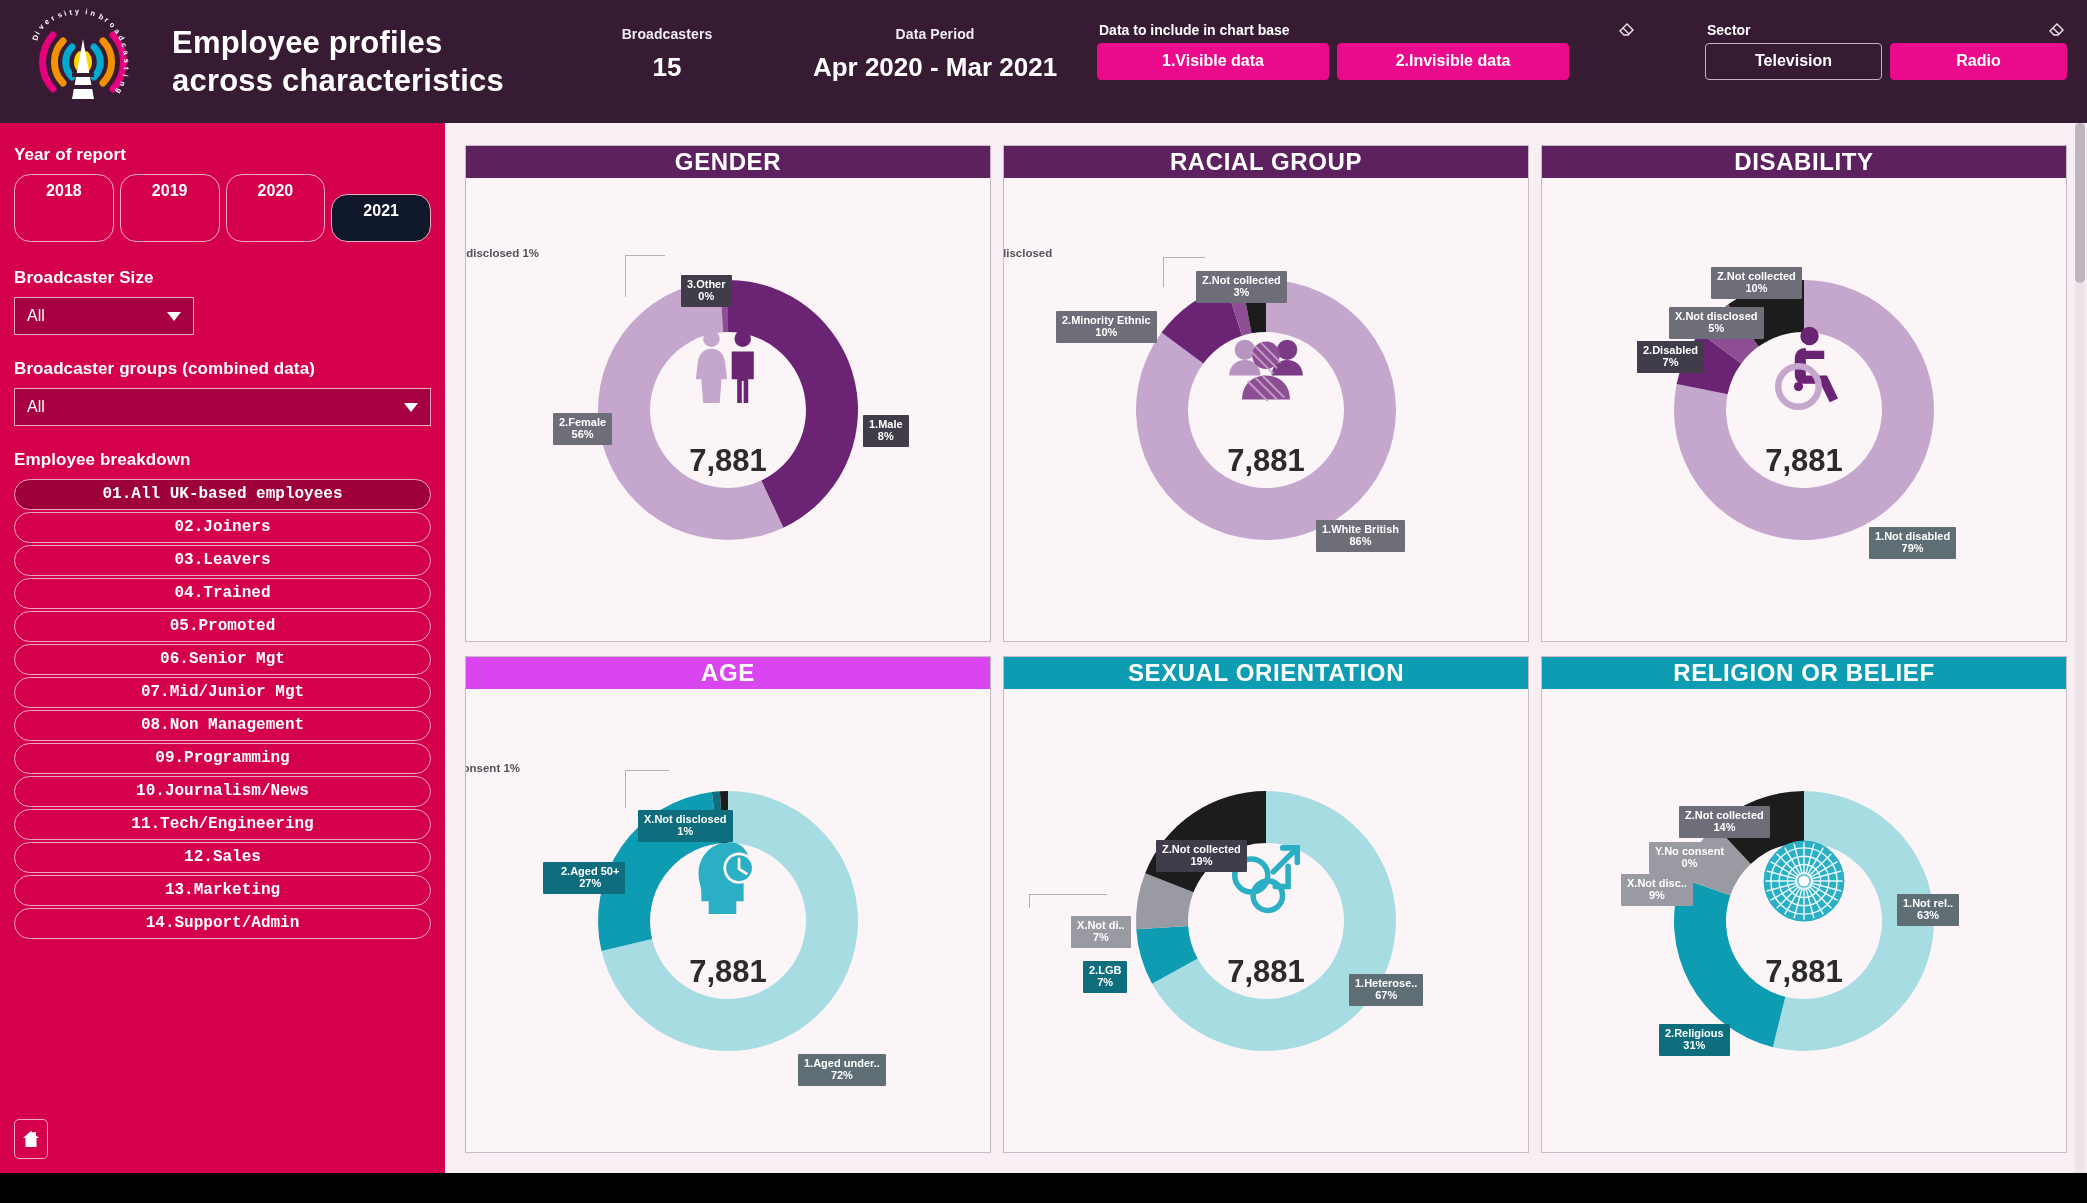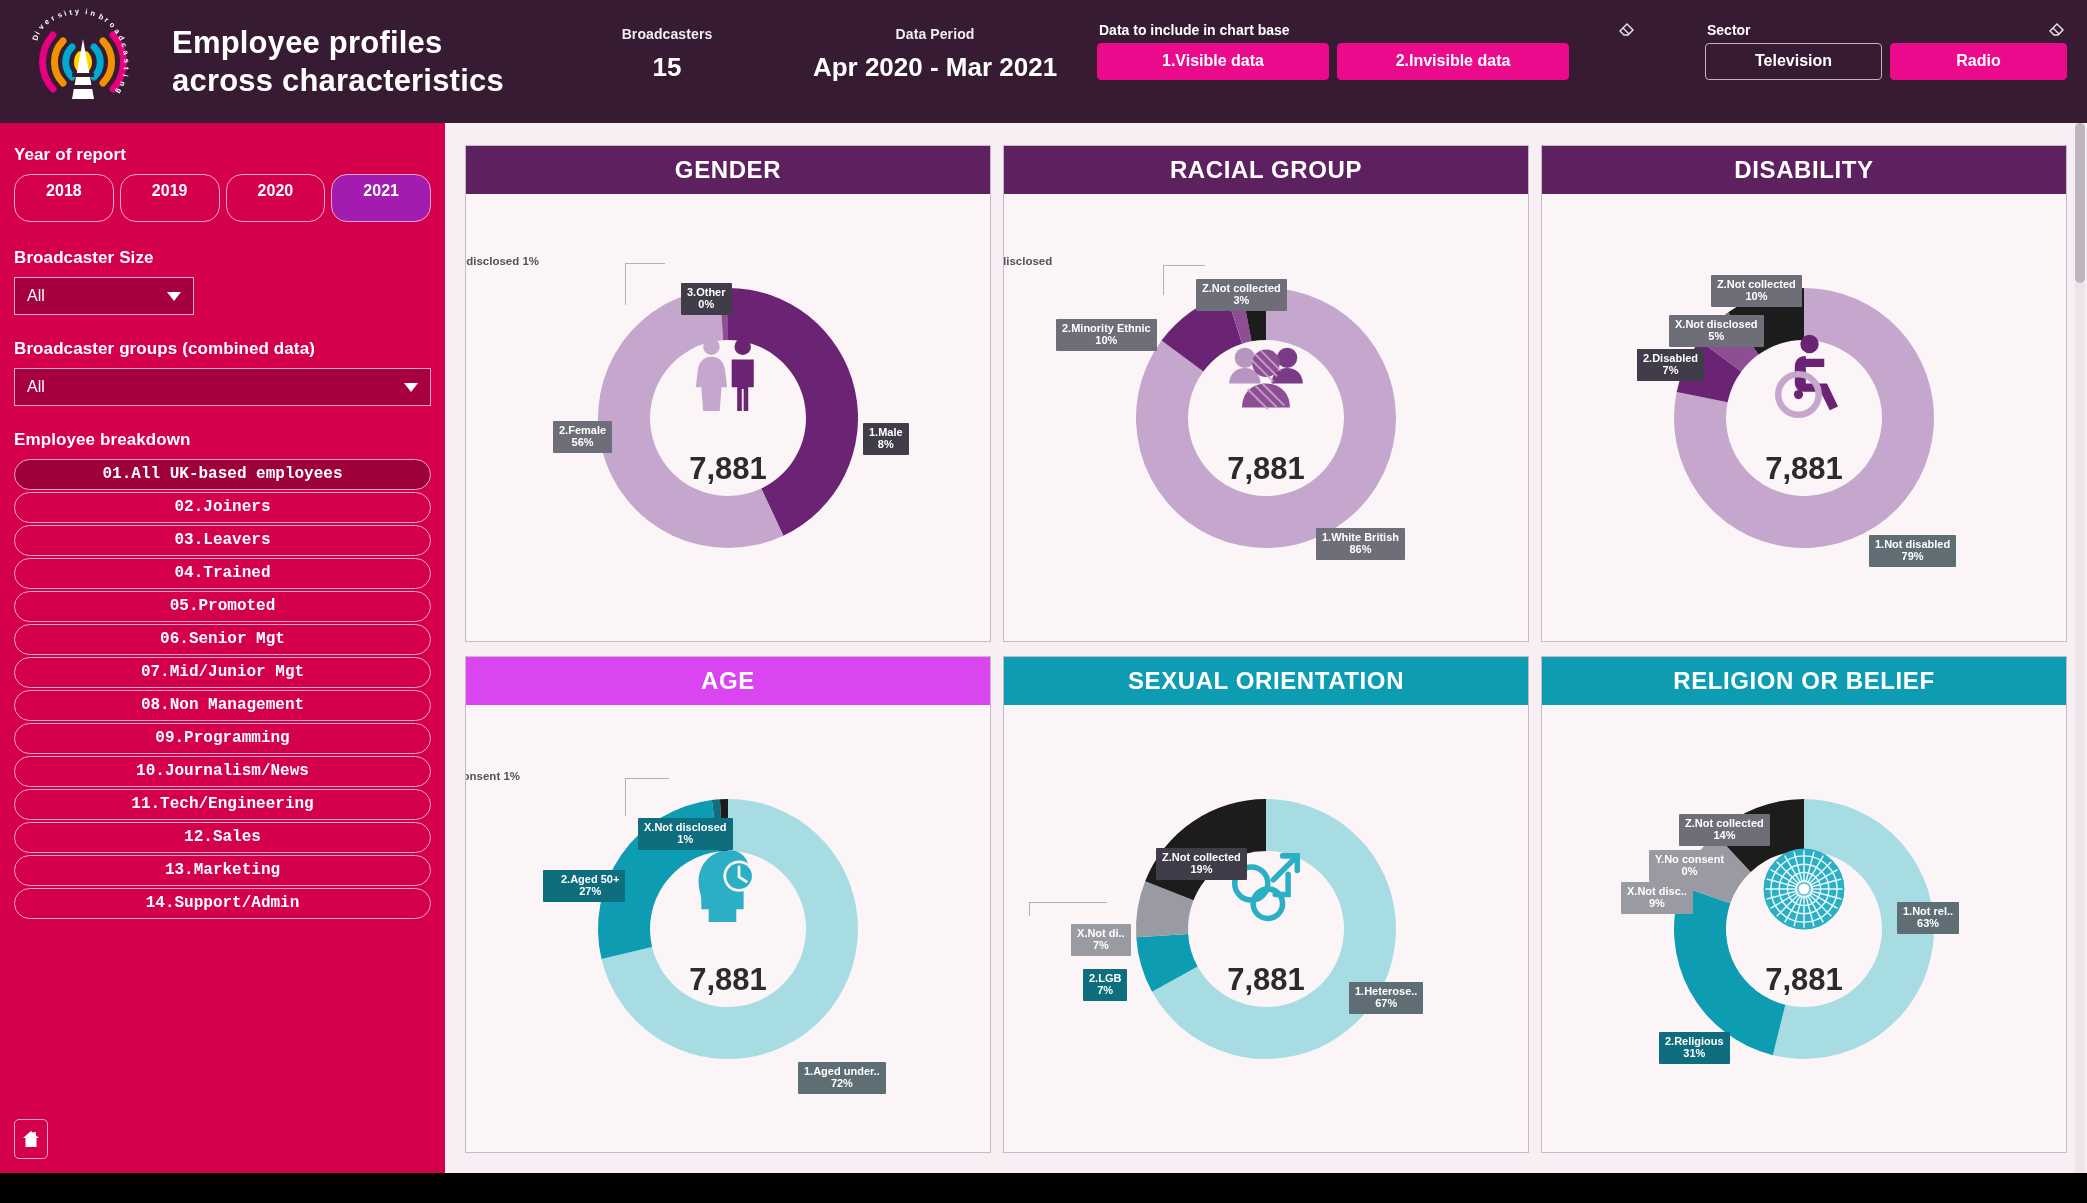--- a/index.html
+++ b/index.html
@@ -109,21 +109,21 @@
   .year-pill {
     flex: 1;
     border: 1.5px solid #F2A9C4;
     border-radius: 16px;
     text-align: center;
     font-size: 16px; font-weight: bold;
     padding: 7px 0 21px;
     cursor: pointer;
     background: transparent;
   }
-  .year-pill.on { background: #a21caf; }
+  .year-pill.on { background: #0f172a; margin-top: 20px; }
   .dd {
     background: #A60040;
     border: 1.5px solid #EBA9C1;
     color: #fff;
     font-size: 16px;
     padding: 9px 12px;
     display: flex; align-items: center; justify-content: space-between;
     margin-bottom: 24px;
     cursor: pointer;
   }
@@ -166,21 +166,21 @@
     gap: 14px 12px;
     width: 100%; height: 100%;
   }
   .card {
     background: #FBF5F8;
     border: 1px solid #C8BCC4;
     display: flex; flex-direction: column;
     overflow: hidden;
   }
   .card-title {
-    height: 48px;
+    height: 32px;
     display: flex; align-items: center; justify-content: center;
     color: #FFFFFF;
     font-size: 24px; font-weight: bold;
     letter-spacing: .6px;
   }
   .card-body { flex: 1; position: relative; }
   .donut-wrap {
     position: absolute; left: 50%; top: 50%;
     transform: translate(-50%, -50%);
     width: 330px; height: 330px;

